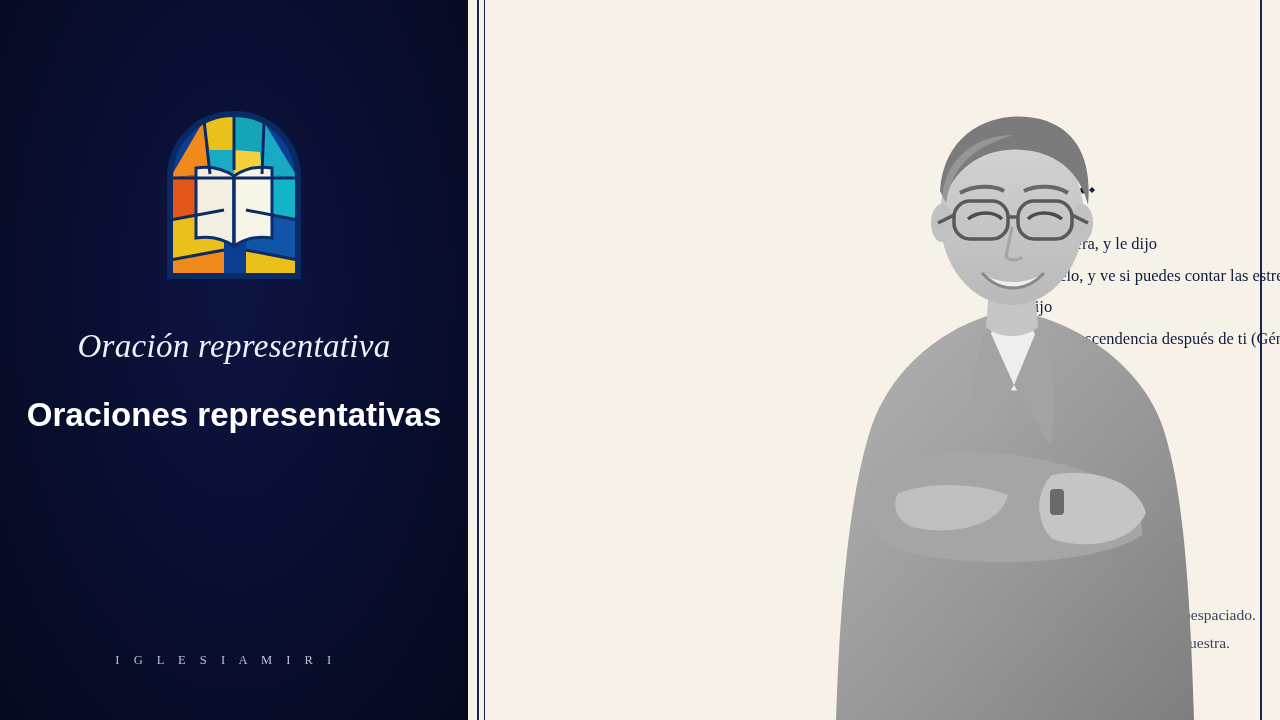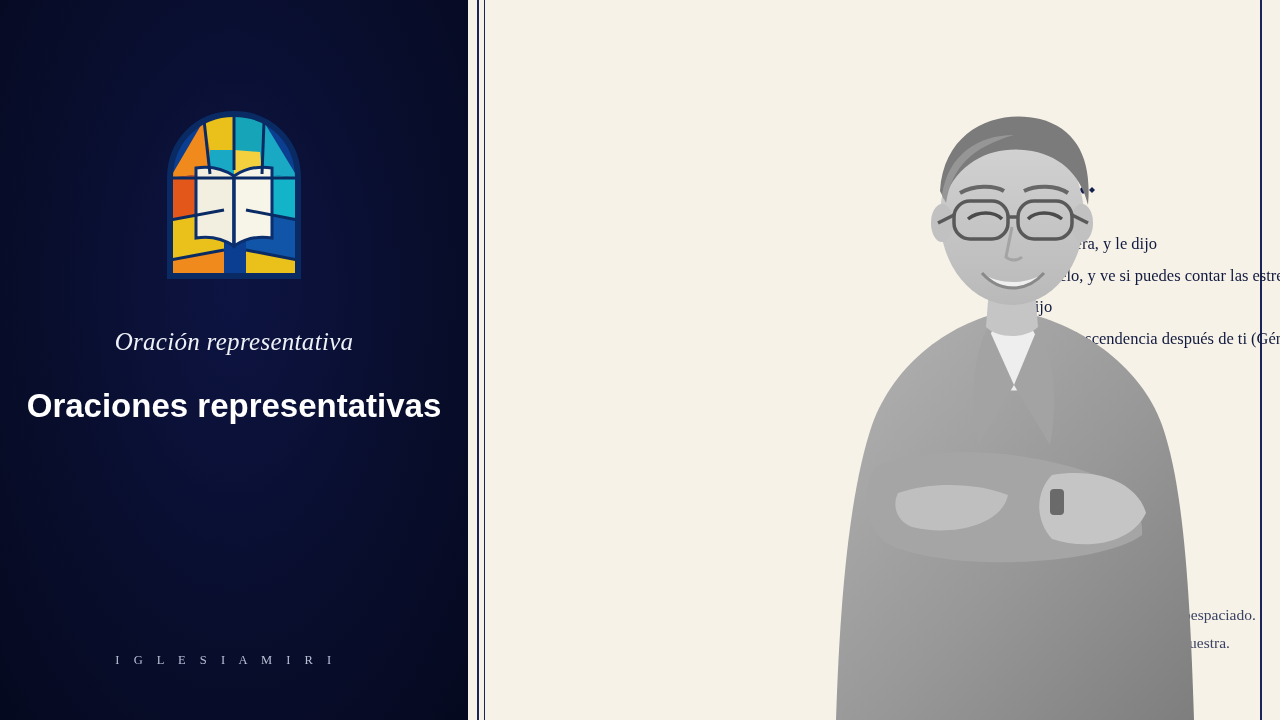--- a/index.html
+++ b/index.html
@@ -29,21 +29,21 @@
     margin-top: 110px;
     width: 140px; height: 170px;
     position: relative;
   }
   .logo-wrap svg { display: block; width: 140px; height: 170px; }
 
   .subtitle {
     margin-top: 48px;
     font-family: "Liberation Serif", serif;
     font-style: italic;
-    font-size: 25px;
+    font-size: 33px;
     color: #eef1f7;
     letter-spacing: .3px;
     text-align: left;
   }
 
   .title {
     margin-top: 31px;
     font-family: "Liberation Sans", sans-serif;
     font-weight: bold;
     font-size: 33px;

